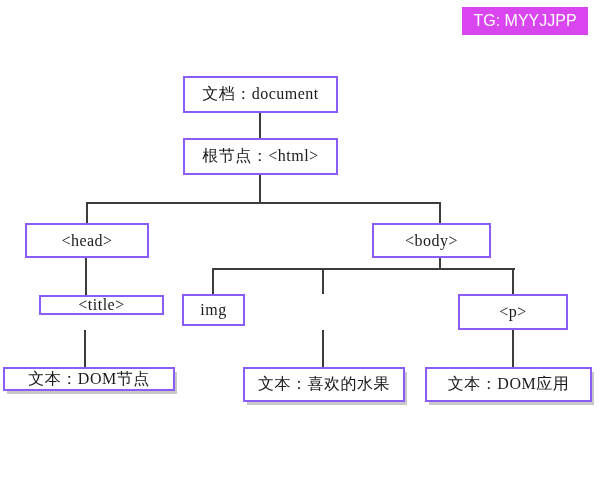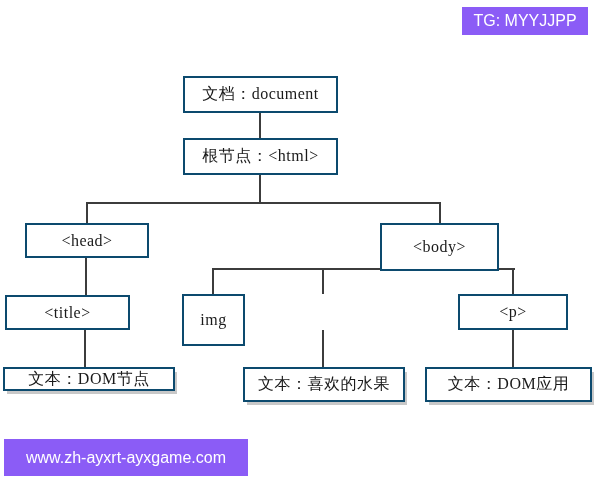--- a/index.html
+++ b/index.html
@@ -2,29 +2,29 @@
 <html><head>
 <meta charset="utf-8">
 <style>
   html,body{margin:0;padding:0;background:#ffffff;}
   .canvas{
     position:relative;width:600px;height:480px;background:#ffffff;
     font-family:"Liberation Serif","DejaVu Serif",serif;overflow:hidden;
   }
   .node{
     position:absolute;box-sizing:border-box;background:#ffffff;
-    border:2px solid #0c4a6e;display:flex;align-items:center;justify-content:center;
+    border:2px solid #8b5cf6;display:flex;align-items:center;justify-content:center;
     font-size:16px;color:#1a1a1a;white-space:nowrap;letter-spacing:0.5px;
   }
   .node.shadowed{box-shadow:3px 4px 0 -1px #c8c8c8;}
   .edge{position:absolute;background:#3c3c3c;}
   .edge.v{width:2px;}
   .edge.h{height:2px;}
   .badge{
-    position:absolute;background:#8b5cf6;color:#ffffff;
+    position:absolute;background:#d946ef;color:#ffffff;
     font-family:"Liberation Sans","DejaVu Sans",sans-serif;
     display:flex;align-items:center;justify-content:center;white-space:nowrap;
   }
   .badge.tg{left:462px;top:7px;width:126px;height:28px;font-size:16px;}
   .badge.site{left:4px;top:439px;width:244px;height:37px;font-size:16px;}
 </style>
 </head>
 <body>
 
 <div class="canvas">
@@ -40,24 +40,23 @@
   <div class="edge v" style="left:212px;top:268px;height:26px"></div>
   <div class="edge v" style="left:322px;top:268px;height:26px"></div>
   <div class="edge v" style="left:512px;top:268px;height:26px"></div>
   <div class="edge v" style="left:84px;top:330px;height:37px"></div>
   <div class="edge v" style="left:322px;top:330px;height:37px"></div>
   <div class="edge v" style="left:512px;top:330px;height:37px"></div>
 
   <div class="node" style="left:183px;top:76px;width:155px;height:37px">文档：document</div>
   <div class="node" style="left:183px;top:138px;width:155px;height:37px">根节点：&lt;html&gt;</div>
   <div class="node" style="left:25px;top:223px;width:124px;height:35px">&lt;head&gt;</div>
-  <div class="node" style="left:380px;top:223px;width:119px;height:48px">&lt;body&gt;</div>
-  <div class="node" style="left:5px;top:295px;width:125px;height:35px">&lt;title&gt;</div>
-  <div class="node" style="left:182px;top:294px;width:63px;height:52px">img</div>
+  <div class="node" style="left:372px;top:223px;width:119px;height:35px">&lt;body&gt;</div>
+  <div class="node" style="left:39px;top:295px;width:125px;height:20px">&lt;title&gt;</div>
+  <div class="node" style="left:182px;top:294px;width:63px;height:32px">img</div>
   <div class="node" style="left:458px;top:294px;width:110px;height:36px">&lt;p&gt;</div>
   <div class="node shadowed" style="left:3px;top:367px;width:172px;height:24px">文本：DOM节点</div>
   <div class="node shadowed" style="left:425px;top:367px;width:167px;height:35px">文本：DOM应用</div>
   <div class="node shadowed" style="left:243px;top:367px;width:162px;height:35px">文本：喜欢的水果</div>
 
   <div class="badge tg">TG: MYYJJPP</div>
-  <div class="badge site">www.zh-ayxrt-ayxgame.com</div>
 
 </div>
 
 </body></html>

